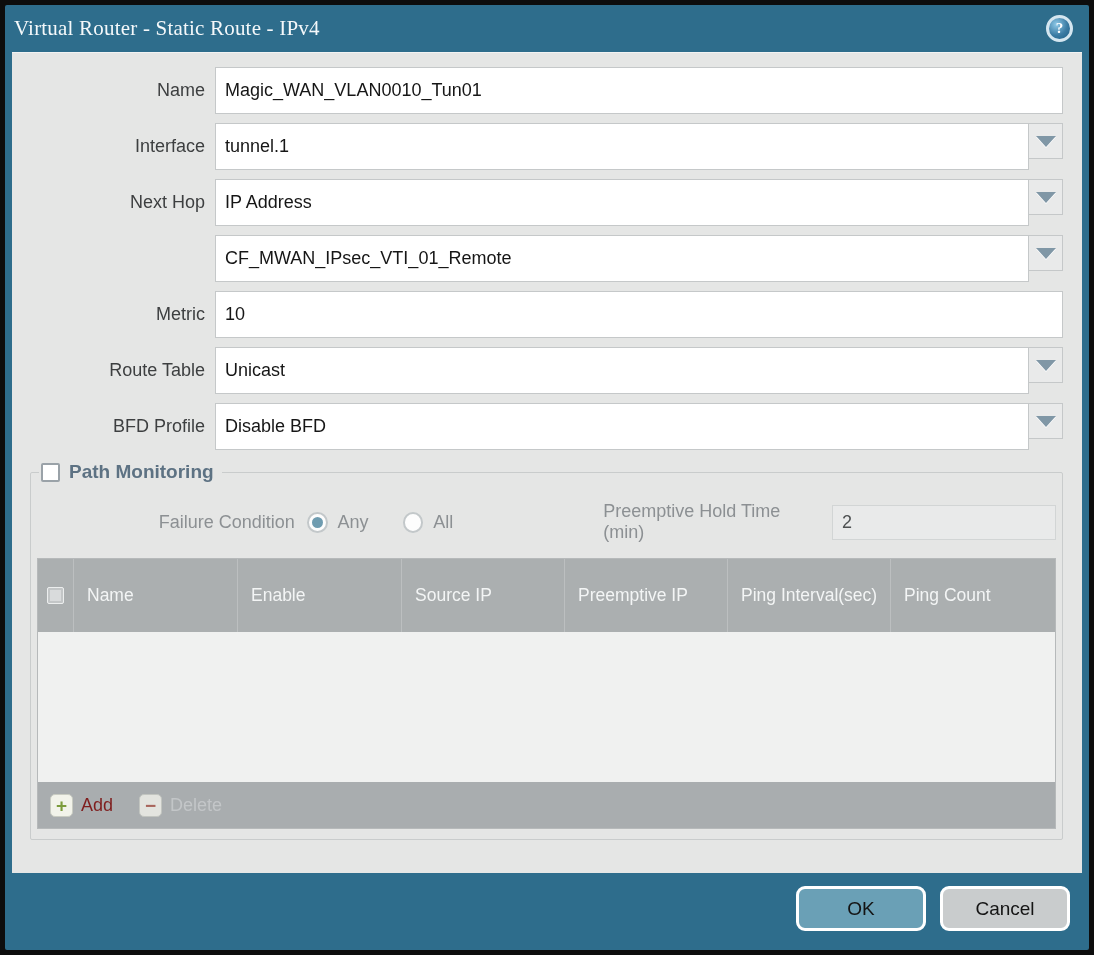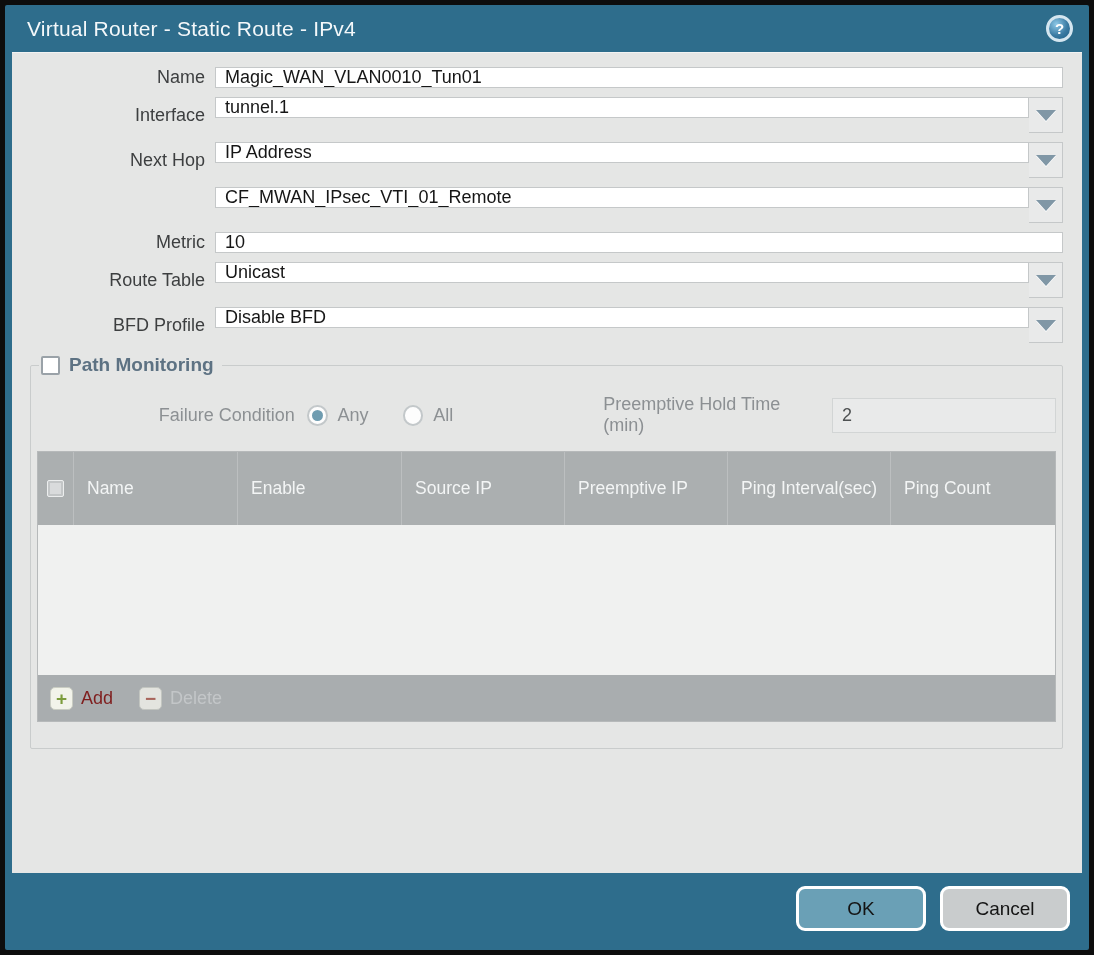--- a/index.html
+++ b/index.html
@@ -16,22 +16,23 @@
   .frame {
     width: 100%; height: 100%;
     background: #2e6d8c;
     display: flex; flex-direction: column;
     border-radius: 2px;
   }
   
   .titlebar {
     height: 47px; flex: 0 0 47px;
     display: flex; align-items: center;
-    padding: 0 16px 0 22px;
+    padding: 0 16px 0 9px;
     color: #f4f8fa;
+    font-family: Liberation Serif, serif;
   }
   .titlebar .title { font-size: 21px; letter-spacing: 0.2px; }
   .help-icon {
     margin-left: auto;
     width: 27px; height: 27px; border-radius: 50%;
     background: radial-gradient(circle at 35% 30%, #8ec9e8, #3b7ba3 55%, #1d5e86);
     border: 3px solid #d4e6f0;
     color: #ffffff; font-weight: bold; font-size: 15px;
     display: flex; align-items: center; justify-content: center;
     cursor: pointer;
@@ -49,21 +50,21 @@
     display: flex; align-items: center;
     margin-bottom: 9px;
   }
   .form-label {
     width: 185px; flex: 0 0 185px;
     text-align: right; padding-right: 10px;
     font-size: 18px; color: #3d3f40;
   }
   .field-area { flex: 1; display: flex; align-items: stretch; }
   .text-input {
-    flex: 1; height: 21px;
+    flex: 1; height: 47px;
     border: 1px solid #c5c8c9;
     background: #ffffff;
     font-family: "Liberation Sans", sans-serif;
     font-size: 18px; color: #161616;
     padding: 0 9px;
     outline: none;
   }
   .text-input::placeholder { color: #9aa0a3; opacity: 1; }
   .dd-btn {
     flex: 0 0 34px; width: 34px; height: 36px;
@@ -77,21 +78,21 @@
     border-left: 10px solid transparent;
     border-right: 10px solid transparent;
     border-top: 11px solid #8097a6;
     filter: drop-shadow(0 1px 0 #ffffff);
   }
   
   fieldset.group {
     margin-top: 11px;
     border: 1px solid #c9cccc;
     border-radius: 2px;
-    padding: 4px 6px 26px 6px;
+    padding: 4px 6px 10px 6px;
   }
   legend.group-legend {
     display: flex; align-items: center; gap: 9px;
     padding: 0 8px 0 2px; margin-left: 2px;
     color: #5d7283; font-weight: bold; font-size: 19px;
   }
   .checkbox {
     width: 19px; height: 19px;
     background: #ffffff;
     border: 2px solid #9aa2a8;

